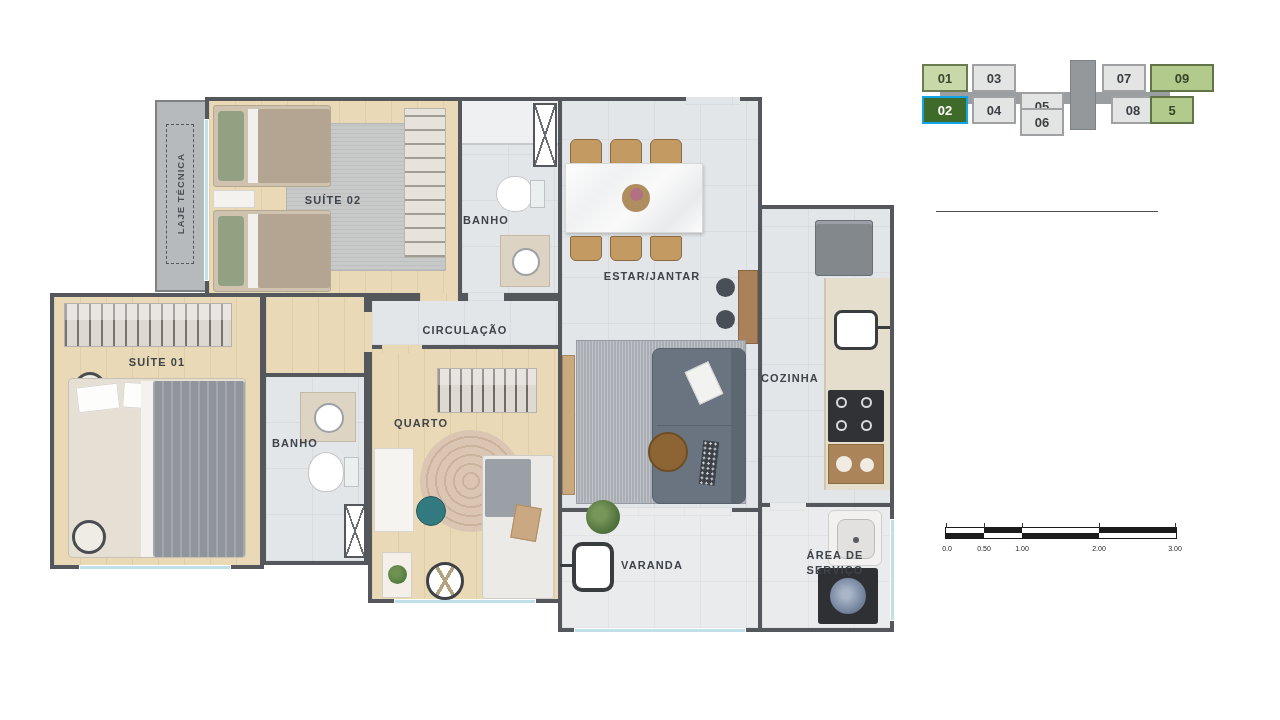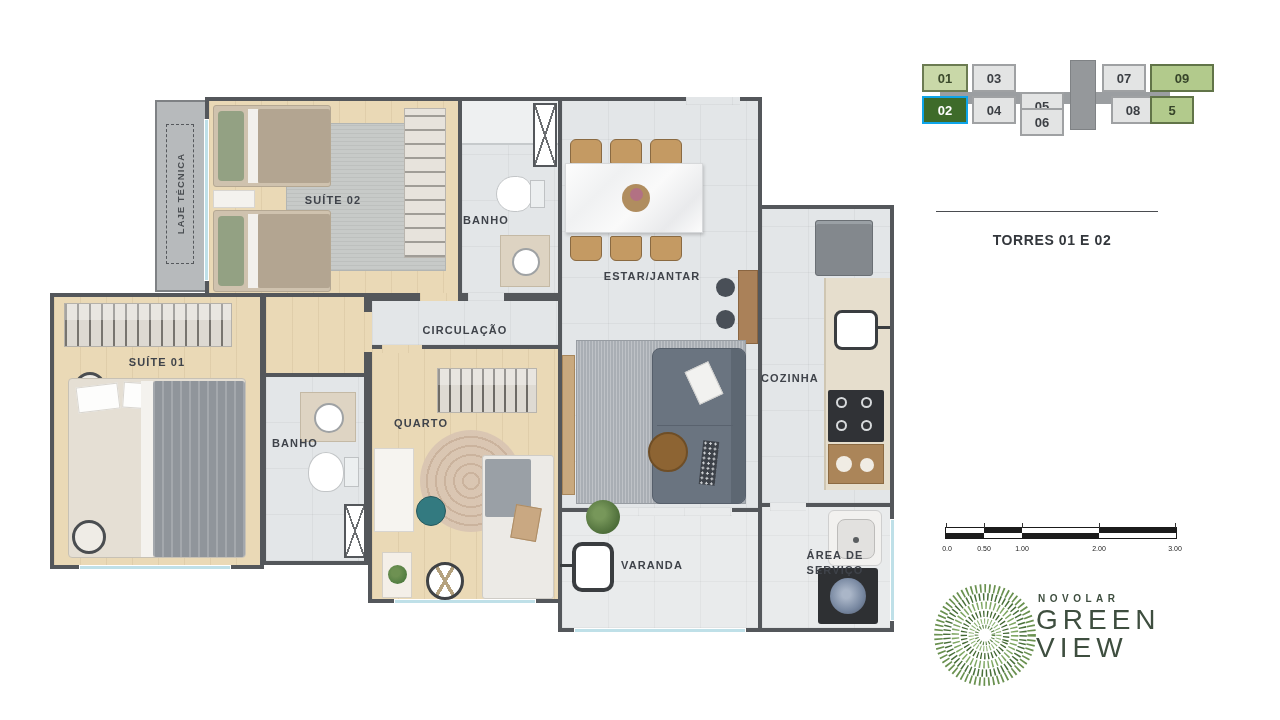--- a/index.html
+++ b/index.html
@@ -203,21 +203,20 @@
     <div class="ucell u-light2" style="left:235px;top:6px;width:64px;height:28px;">09</div>
 
     <div class="ucell u-sel" style="left:7px;top:38px;width:46px;height:28px;">02</div>
     <div class="ucell u-gray" style="left:57px;top:38px;width:44px;height:28px;">04</div>
     <div class="ucell u-gray" style="left:105px;top:38px;width:44px;height:28px;margin-top:12px;">06</div>
     <div class="ucell u-gray" style="left:187px;top:38px;width:44px;height:28px;margin-left:9px;">08</div>
     <div class="ucell u-light2" style="left:235px;top:38px;width:44px;height:28px;">5</div>
   </div>
 
   <div style="position:absolute;left:936px;top:211px;width:222px;height:1px;background:#4a4c50;"></div>
-  <div class="info-title center" style="left:930px;top:232px;width:244px;font-size:14px;">TORRES 01 E 02</div>
 
   <div style="position:absolute;left:945px;top:527px;width:232px;height:12px;border:1px solid #1a1a1a;box-sizing:border-box;background:#fff;">
     <div class="tick" style="left:0;"></div>
     <div class="tick" style="left:38px;"></div>
     <div class="tick" style="left:76px;"></div>
     <div class="tick" style="left:153px;"></div>
     <div class="tick" style="right:0;"></div>
     <div style="height:5px;overflow:hidden;">
       <div class="seg" style="width:38px;background:#fff;"></div>
       <div class="seg" style="width:38px;background:#1c1c1c;"></div>
@@ -230,27 +229,14 @@
       <div class="seg" style="width:77px;background:#1c1c1c;"></div>
       <div class="seg" style="width:77px;background:#fff;"></div>
     </div>
   </div>
   <span class="scale-lab" style="left:947px;top:545px;">0.0</span>
   <span class="scale-lab" style="left:984px;top:545px;">0.50</span>
   <span class="scale-lab" style="left:1022px;top:545px;">1.00</span>
   <span class="scale-lab" style="left:1099px;top:545px;">2.00</span>
   <span class="scale-lab" style="left:1175px;top:545px;">3.00</span>
 
-  <div style="position:absolute;left:930px;top:580px;width:240px;height:110px;">
-    <svg width="106" height="106" viewBox="0 0 100 100" style="position:absolute;left:2px;top:2px;">
-      <circle cx="50" cy="50" r="44" fill="none" stroke="#6a9150" stroke-width="8" stroke-dasharray="1.6 2.7"></circle>
-      <circle cx="50" cy="50" r="36" fill="none" stroke="#49703a" stroke-width="7" stroke-dasharray="1.4 2.5" transform="rotate(12 50 50)"></circle>
-      <circle cx="50" cy="50" r="28" fill="none" stroke="#7fa763" stroke-width="7" stroke-dasharray="1.4 2.6" transform="rotate(-8 50 50)"></circle>
-      <circle cx="50" cy="50" r="20" fill="none" stroke="#3f652f" stroke-width="6" stroke-dasharray="1.2 2.2" transform="rotate(20 50 50)"></circle>
-      <circle cx="50" cy="50" r="13" fill="none" stroke="#8cb272" stroke-width="5" stroke-dasharray="1 2"></circle>
-      <circle cx="50" cy="50" r="8" fill="none" stroke="#567f41" stroke-width="3.5" stroke-dasharray="1 1.7"></circle>
-    </svg>
-    <div class="logo-word" style="left:108px;top:14px;font-size:10px;font-weight:700;letter-spacing:4.5px;">NOVOLAR</div>
-    <div class="logo-word" style="left:106px;top:26px;font-size:28px;font-weight:400;letter-spacing:5px;">GREEN</div>
-    <div class="logo-word" style="left:106px;top:54px;font-size:28px;font-weight:400;letter-spacing:5px;">VIEW</div>
-  </div>
 
 </div>
 
 </body></html>

